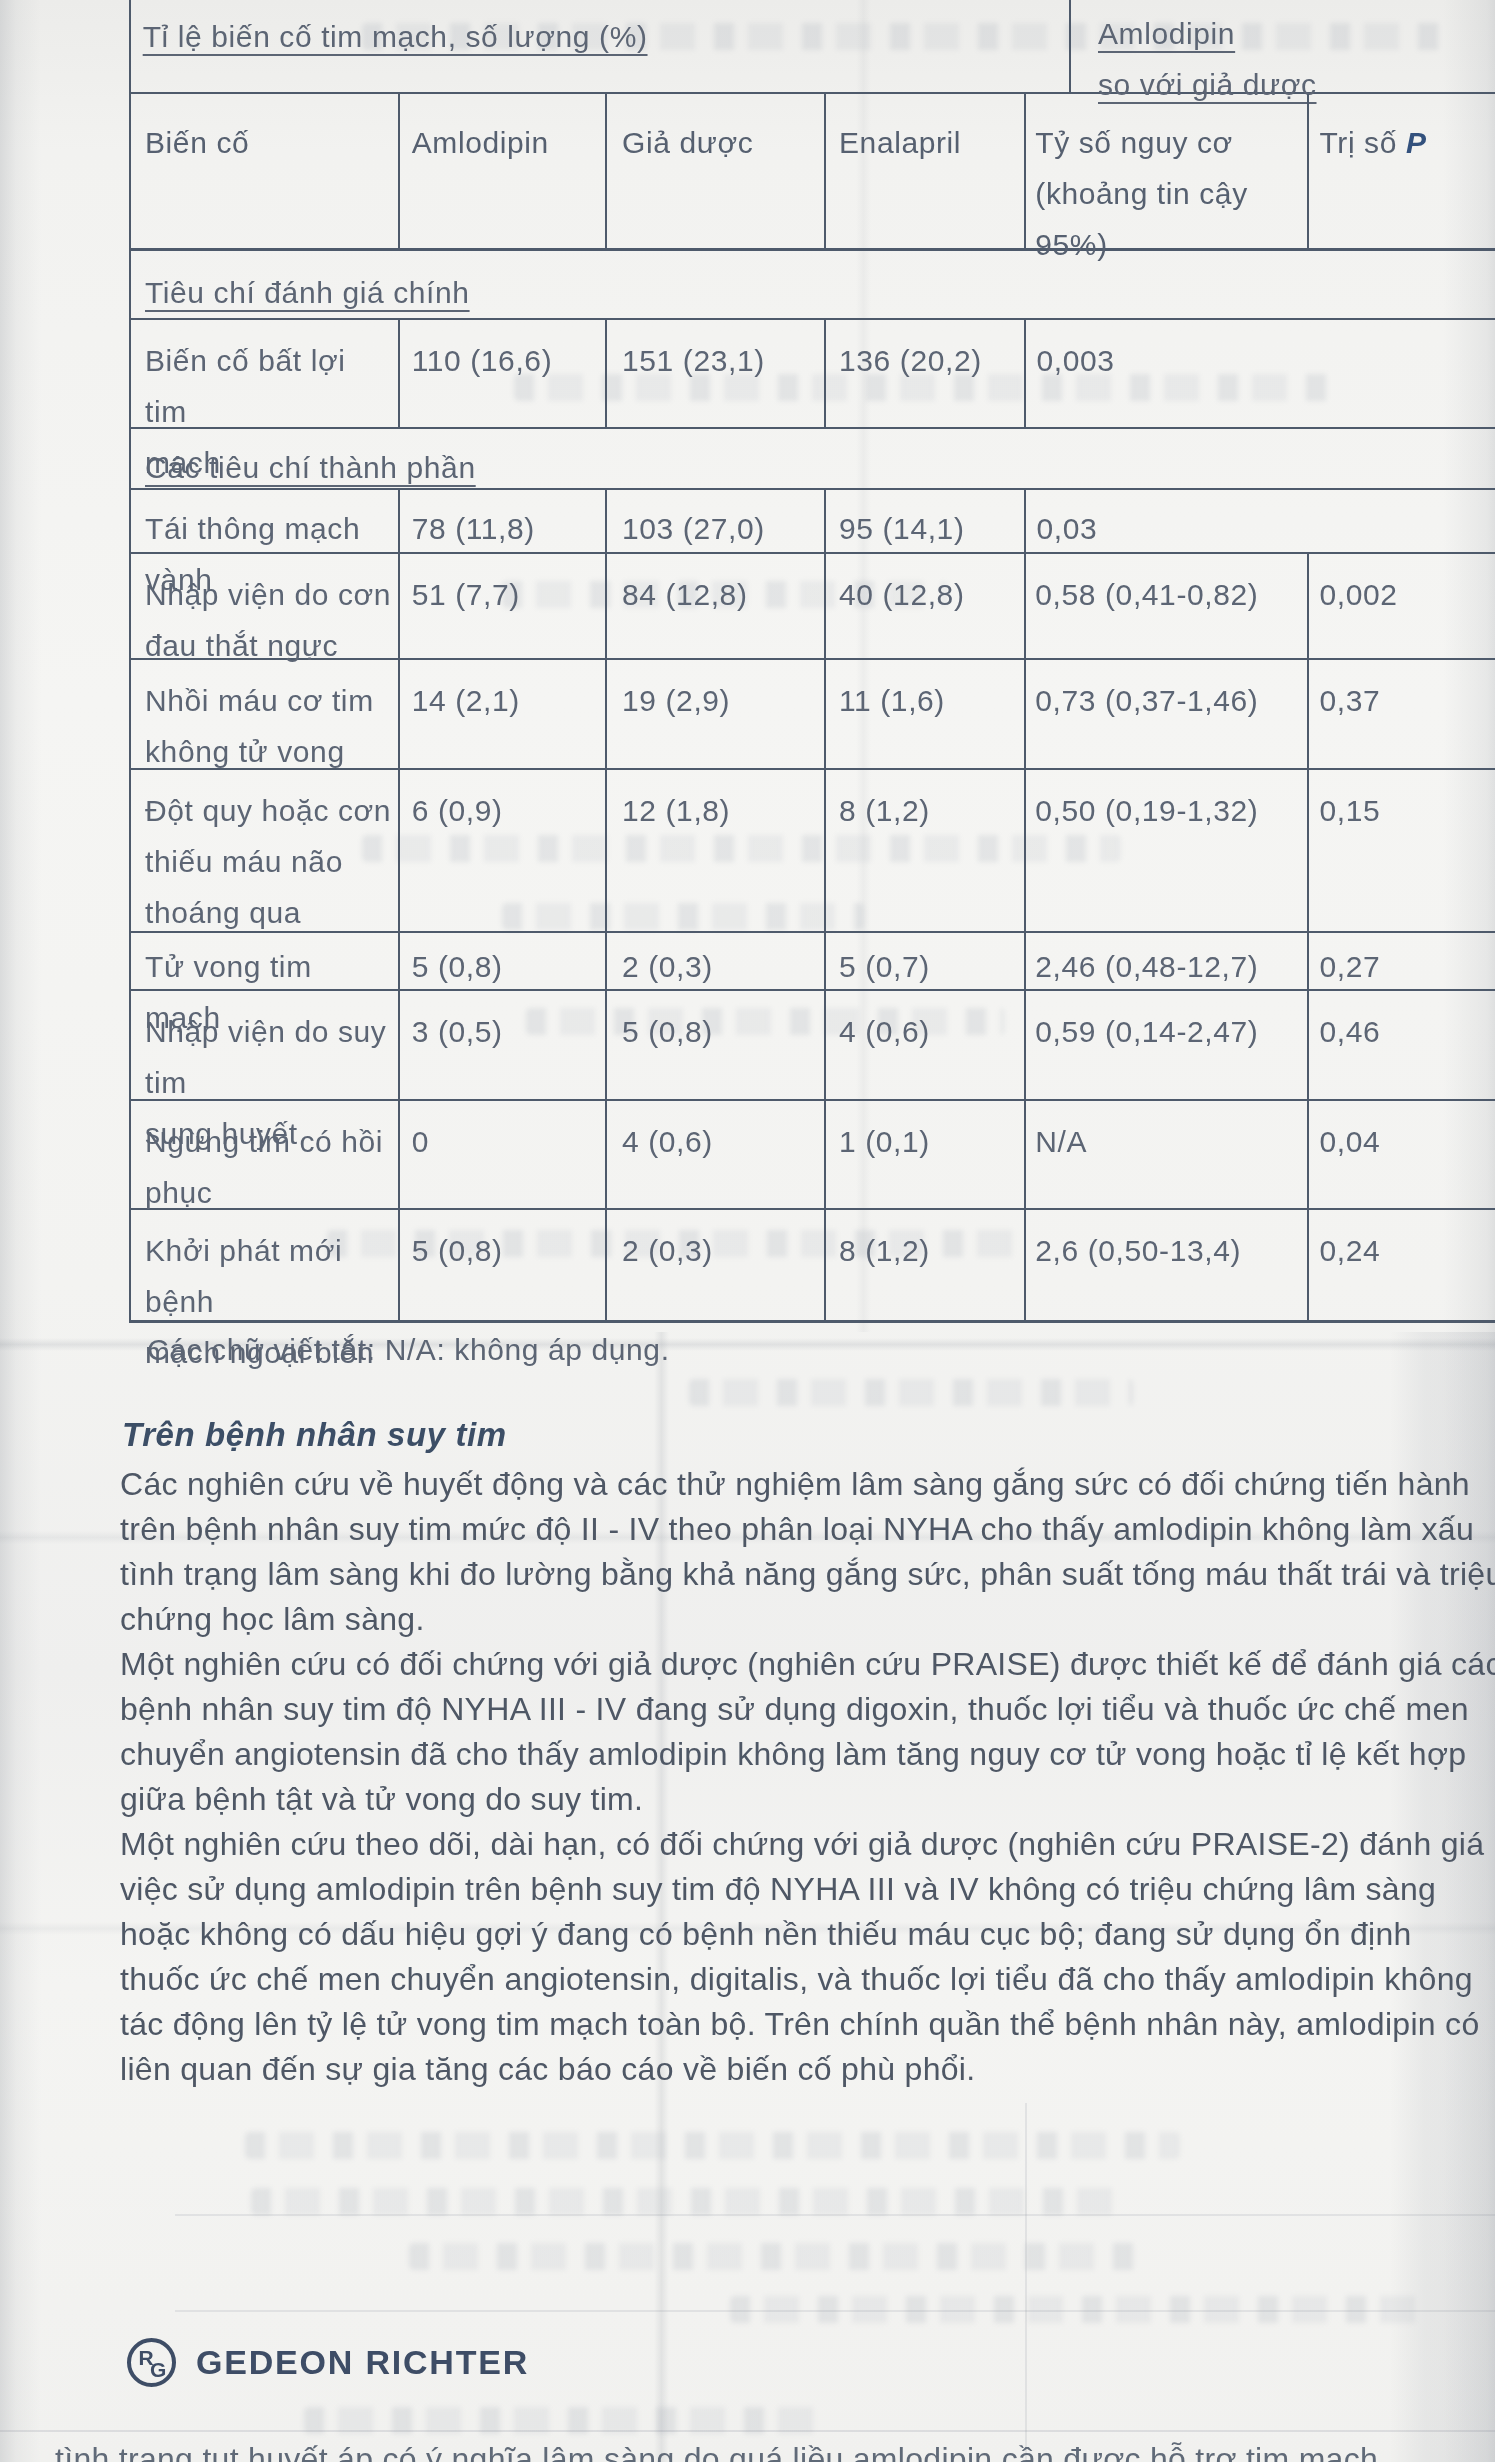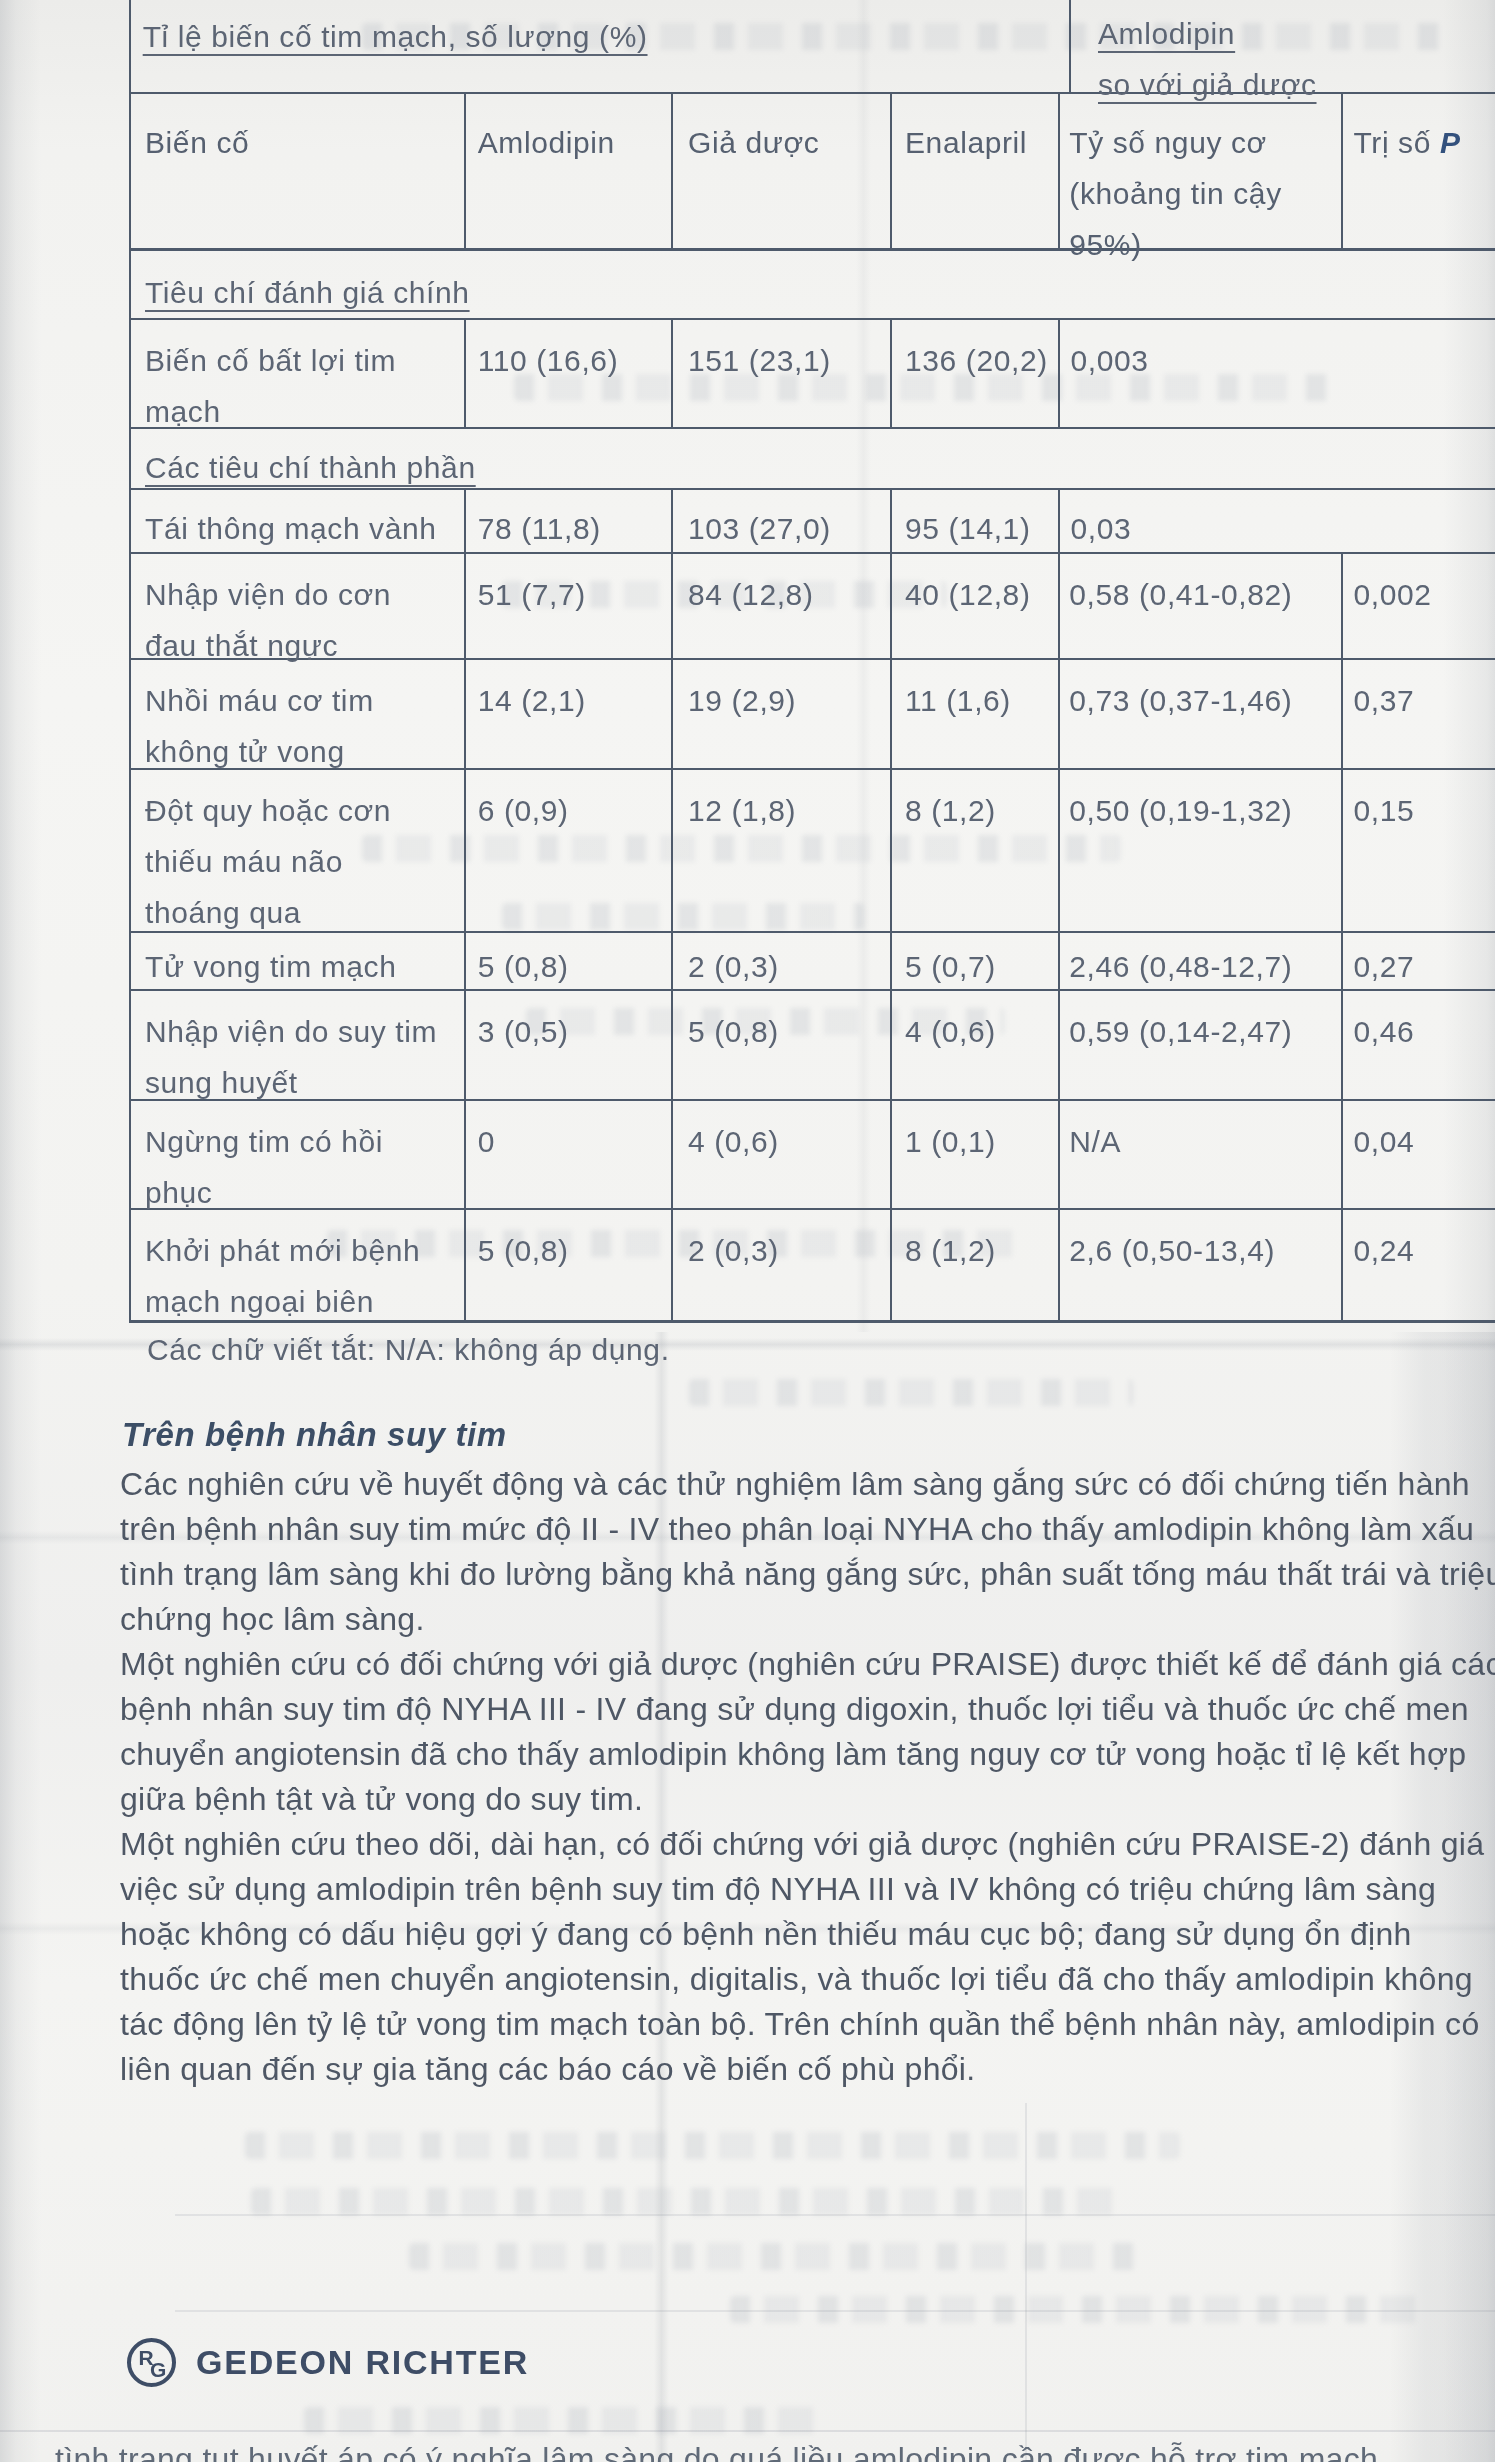--- a/index.html
+++ b/index.html
@@ -25,24 +25,24 @@
     background:repeating-linear-gradient(90deg, rgba(128,138,154,.30) 0 20px, rgba(128,138,154,0) 20px 34px, rgba(128,138,154,.20) 34px 69px, rgba(128,138,154,0) 69px 88px);}
   .ghost-line{position:absolute;height:2.3px;background:rgba(120,128,142,.14);filter:blur(0.6px);}
   .ghost-vline{position:absolute;width:2.3px;background:rgba(120,128,142,.14);filter:blur(0.6px);}
 
   
   .doc-table{position:absolute;left:129px;top:0;width:1367px;
     border-left:2.9px solid #4e5a6b;}
   .trow{display:flex;box-sizing:border-box;}
   .cell{box-sizing:border-box;flex:0 0 auto;white-space:pre-line;
     font-size:30px;line-height:51px;color:#5c6574;letter-spacing:0.6px;}
-  .c-label{width:333px;padding:15px 5.8px 0 14px;}
+  .c-label{width:267px;padding:15px 5.8px 0 14px;}
   .c-aml{width:207px;padding:15px 3.5px 0 11.7px;}
   .c-pla{width:219px;padding:15px 3.5px 0 15px;}
-  .c-ena{width:168px;padding:15px 3.5px 0 13px;}
+  .c-ena{width:200px;padding:15px 3.5px 0 13px;}
   .c-rr{width:283px;padding:15px 2.3px 0 9.3px;}
   .c-p{width:140px;padding:15px 0 0 10.5px;}
   .vb{border-left:2.3px solid #4e5a6b;}
 
   .caption-band{height:92px;}
   .cap-left{width:938px;padding:10.5px 0 0 11.7px;}
   .cap-right{width:429px;padding:8.2px 0 0 27px;border-left:2.3px solid #4e5a6b;}
   .u{text-decoration:underline;text-decoration-thickness:2.3px;text-underline-offset:7px;}
 
   .header-band{height:159px;border-top:2.3px solid #4e5a6b;border-bottom:3.5px solid #4e5a6b;}

